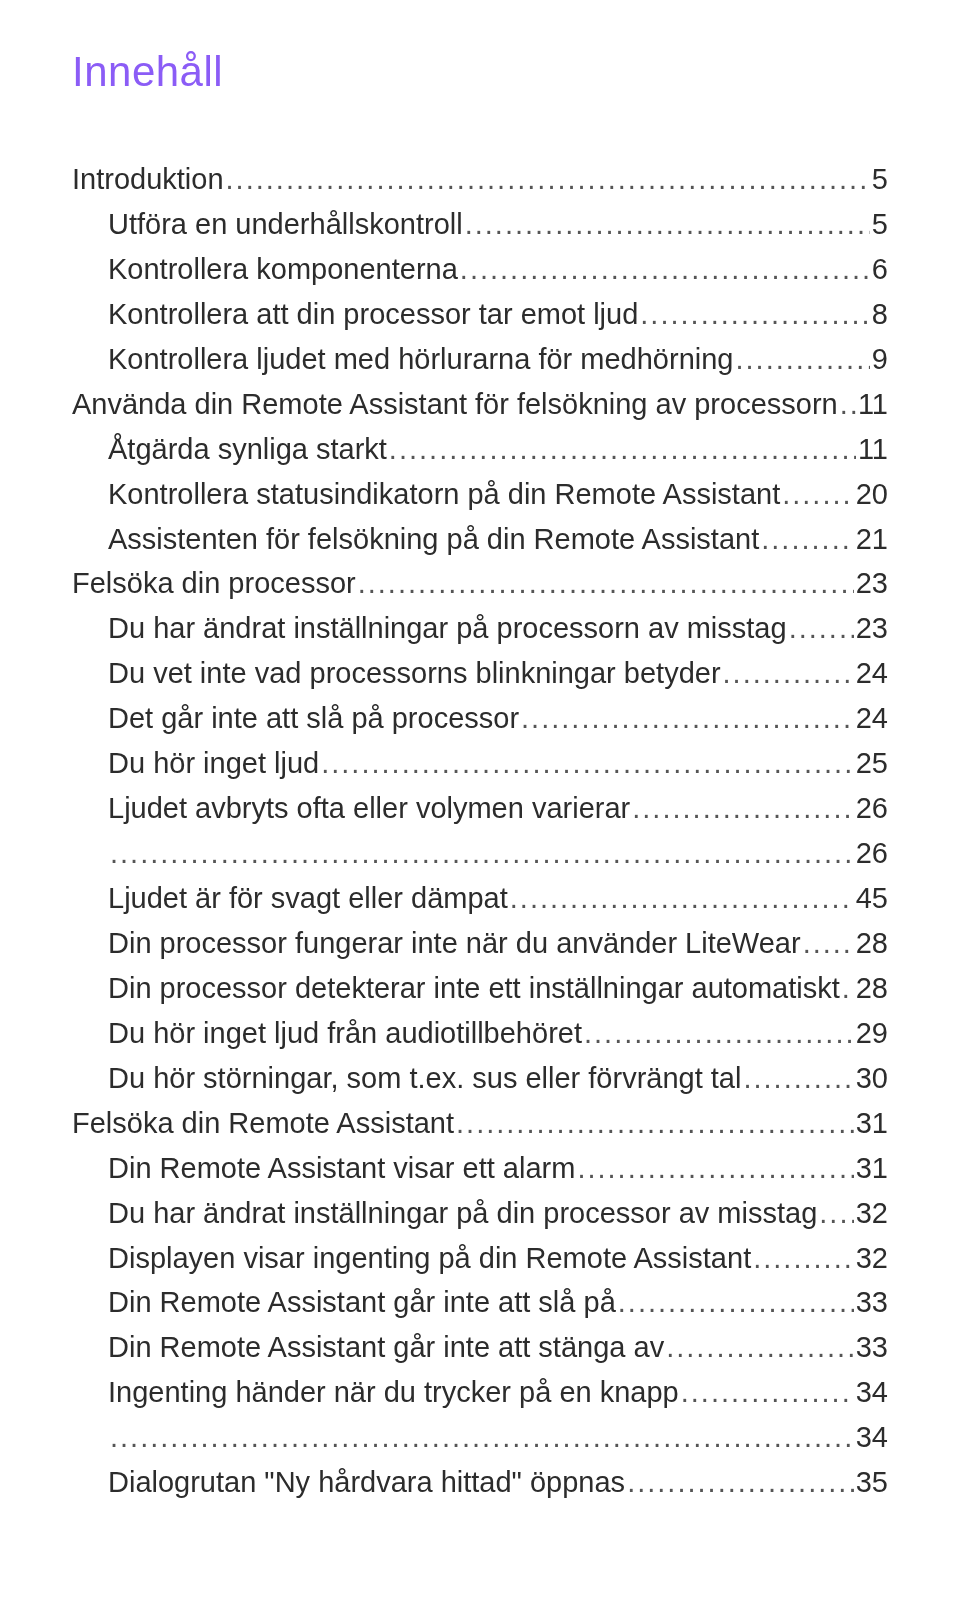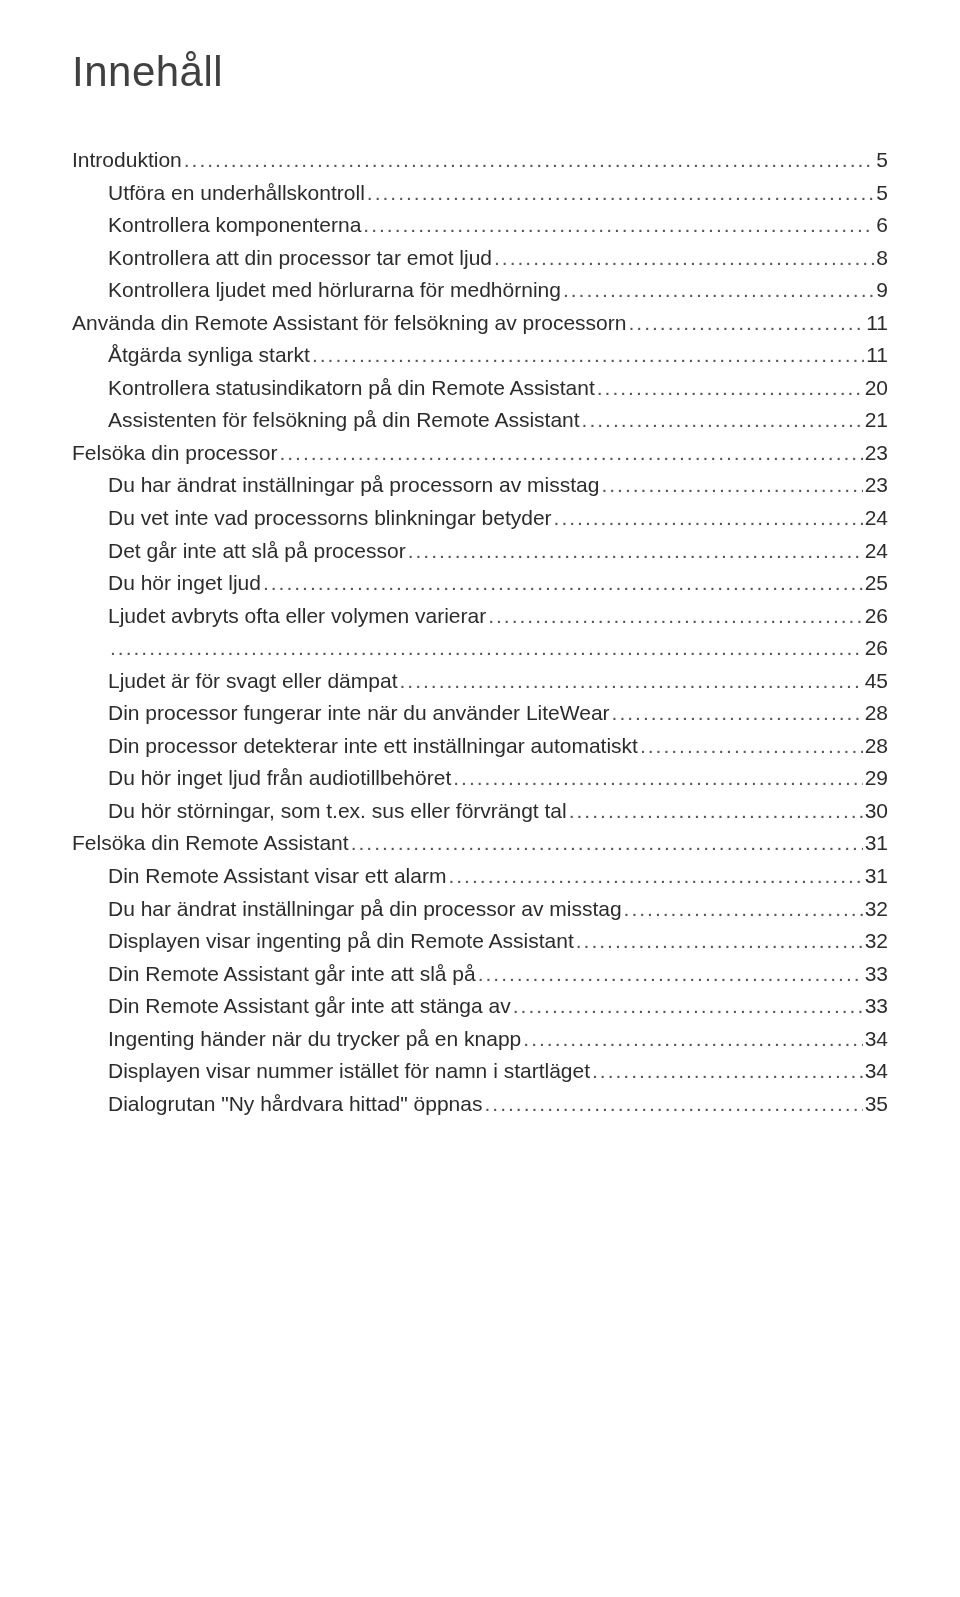--- a/index.html
+++ b/index.html
@@ -9,28 +9,28 @@
     width: 960px;
   }
   body {
     font-family: "Segoe UI", "Helvetica Neue", Arial, sans-serif;
     font-weight: 300;
     color: #2c2c2c;
     padding: 48px 72px 48px 72px;
     box-sizing: border-box;
   }
   .title {
-    color: #404040;
+    color: #8b5cf6;
     font-size: 42px;
     font-weight: 300;
-    margin-bottom: 48px;
+    margin-bottom: 61px;
     letter-spacing: 0.5px;
   }
   .toc {
-    font-size: 21px;
+    font-size: 29px;
     line-height: 1.55;
   }
   .toc-row {
     display: flex;
     align-items: baseline;
     white-space: nowrap;
     overflow: hidden;
   }
   .toc-row .label {
     flex: 0 0 auto;
@@ -190,21 +190,20 @@
       <span class="label">Din Remote Assistant går inte att stänga av</span>
       <span class="leader"></span>
       <span class="page">33</span>
     </div>
     <div class="toc-row indent-1">
       <span class="label">Ingenting händer när du trycker på en knapp</span>
       <span class="leader"></span>
       <span class="page">34</span>
     </div>
     <div class="toc-row indent-1">
-      <span class="label">Displayen visar nummer istället för namn i startläget</span>
       <span class="leader"></span>
       <span class="page">34</span>
     </div>
     <div class="toc-row indent-1">
       <span class="label">Dialogrutan "Ny hårdvara hittad" öppnas</span>
       <span class="leader"></span>
       <span class="page">35</span>
     </div>
   </div>
 

